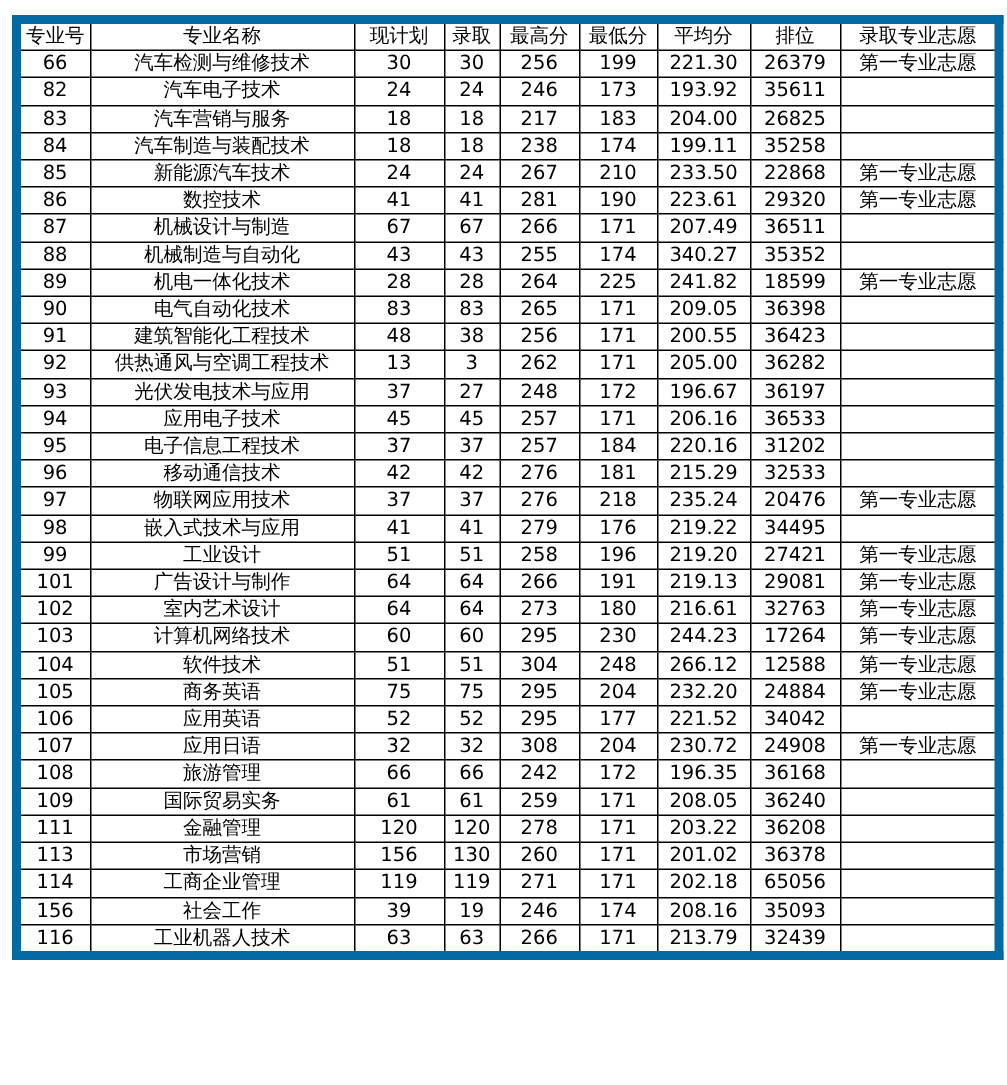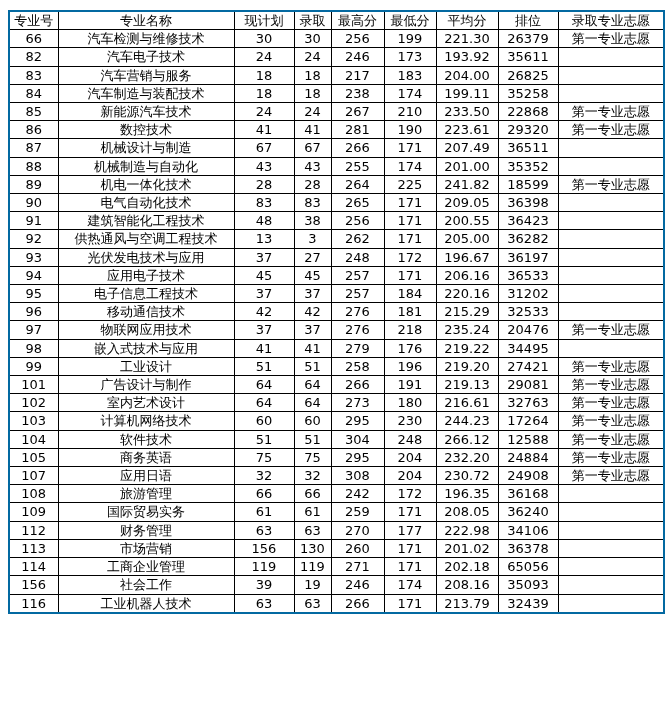--- a/index.html
+++ b/index.html
@@ -11,21 +11,21 @@
     width: 671px;
     height: 723px;
     font-family: "DejaVu Sans", sans-serif;
     color: #000000;
   }
   table.adm {
     border-collapse: collapse;
     table-layout: fixed;
     margin: 10px 8px 16px 8px;
     width: 655px;
-    border: 2px solid #0369a1;
+    border: 6px solid #0369a1;
   }
   table.adm th,
   table.adm td {
     border: 1px solid #000000;
     text-align: center;
     vertical-align: middle;
     font-size: 13px;
     font-weight: normal;
     height: 17.2px;
     line-height: 17.2px;
@@ -149,21 +149,21 @@
         <td>36511</td>
         <td></td>
       </tr>
       <tr>
         <td>88</td>
         <td>机械制造与自动化</td>
         <td>43</td>
         <td>43</td>
         <td>255</td>
         <td>174</td>
-        <td>201.00</td>
+        <td>340.27</td>
         <td>35352</td>
         <td></td>
       </tr>
       <tr>
         <td>89</td>
         <td>机电一体化技术</td>
         <td>28</td>
         <td>28</td>
         <td>264</td>
         <td>225</td>
@@ -330,20 +330,31 @@
         <td>商务英语</td>
         <td>75</td>
         <td>75</td>
         <td>295</td>
         <td>204</td>
         <td>232.20</td>
         <td>24884</td>
         <td>第一专业志愿</td>
       </tr>
       <tr>
+        <td>106</td>
+        <td>应用英语</td>
+        <td>52</td>
+        <td>52</td>
+        <td>295</td>
+        <td>177</td>
+        <td>221.52</td>
+        <td>34042</td>
+        <td></td>
+      </tr>
+      <tr>
         <td>107</td>
         <td>应用日语</td>
         <td>32</td>
         <td>32</td>
         <td>308</td>
         <td>204</td>
         <td>230.72</td>
         <td>24908</td>
         <td>第一专业志愿</td>
       </tr>
@@ -363,28 +374,28 @@
         <td>国际贸易实务</td>
         <td>61</td>
         <td>61</td>
         <td>259</td>
         <td>171</td>
         <td>208.05</td>
         <td>36240</td>
         <td></td>
       </tr>
       <tr>
-        <td>112</td>
-        <td>财务管理</td>
-        <td>63</td>
-        <td>63</td>
-        <td>270</td>
-        <td>177</td>
-        <td>222.98</td>
-        <td>34106</td>
+        <td>111</td>
+        <td>金融管理</td>
+        <td>120</td>
+        <td>120</td>
+        <td>278</td>
+        <td>171</td>
+        <td>203.22</td>
+        <td>36208</td>
         <td></td>
       </tr>
       <tr>
         <td>113</td>
         <td>市场营销</td>
         <td>156</td>
         <td>130</td>
         <td>260</td>
         <td>171</td>
         <td>201.02</td>

